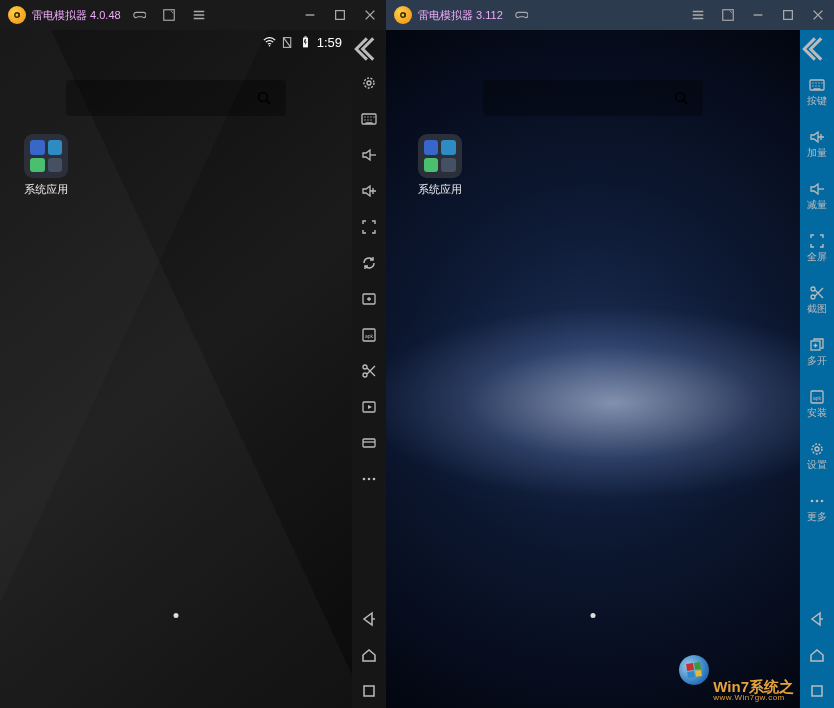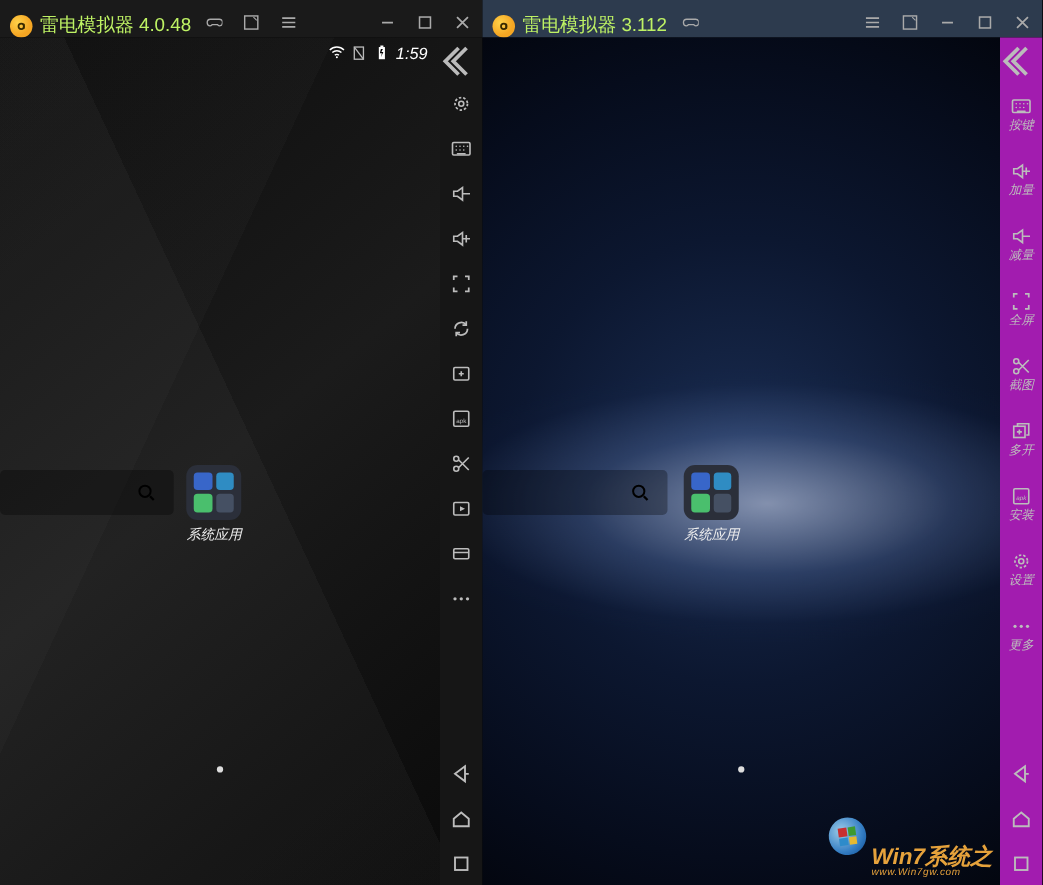--- a/index.html
+++ b/index.html
@@ -18,25 +18,25 @@
   height: 100%;
   position: relative;
 }
 
 .emulator-left { width: 417px; }
 .emulator-right { width: 484px; }
 
 .titlebar {
   height: 30px;
   display: flex;
-  align-items: flex-end;
+  align-items: center;
   padding: 0 4px 0 8px;
   gap: 6px;
-  color: #bef264;
-  font-size: 15px;
+  color: #f0abfc;
+  font-size: 11px;
   flex-shrink: 0;
 }
 .titlebar-dark { background: #1a1a1a; }
 .titlebar-blue { background: #2d3b4e; }
 
 .logo {
   width: 18px; height: 18px;
   border-radius: 50%;
   background: radial-gradient(circle at 35% 35%, #ffd24a 0%, #f5a623 60%);
   display: flex; align-items: center; justify-content: center;
@@ -58,21 +58,20 @@
 .body-row {
   flex: 1;
   display: flex;
   min-height: 0;
 }
 
 .screen {
   flex: 1;
   position: relative;
   overflow: hidden;
-  font-style: italic;
 }
 
 .screen-dark-geo {
   background:
     linear-gradient(115deg, rgba(255,255,255,0.02) 0 40%, rgba(0,0,0,0) 40%),
     linear-gradient(65deg, rgba(255,255,255,0.03) 0 55%, rgba(0,0,0,0) 55%),
     linear-gradient(140deg, #0c0c0c 0%, #1b1b1b 50%, #0a0a0a 100%);
 }
 
 .screen-galaxy {
@@ -91,20 +90,21 @@
   color: #fff;
   font-size: 13px;
 }
 .statusbar svg { width: 13px; height: 13px; }
 
 .home-content {
   position: absolute;
   inset: 0;
   padding-top: 50px;
   display: flex;
+  flex-direction: column;
   align-items: center;
 }
 
 .searchbar {
   width: 220px;
   height: 36px;
   background: rgba(0,0,0,0.30);
   border-radius: 4px;
   display: flex;
   align-items: center;
@@ -176,35 +176,35 @@
   border-radius: 50%;
   background: radial-gradient(circle at 35% 35%, #aee2ff, #3b8bd6 60%, #0b4f9c);
   display: grid;
   grid-template: 1fr 1fr / 1fr 1fr;
   gap: 1px;
   padding: 8px;
   transform: rotate(-8deg);
 }
 .watermark .w1{background:#d33;} .watermark .w2{background:#4a3;}
 .watermark .w3{background:#39d;} .watermark .w4{background:#fc3;}
-.watermark .wm-text { color:#ffb340; font-weight:700; font-size:18px;margin-top:41px; }
+.watermark .wm-text { color:#ffb340; font-weight:700; font-size:15px;margin-top:41px; }
 .watermark .wm-sub { color:#ffb340; font-size:8px; letter-spacing:0.5px; }
 .watermark .wm-stack { display:flex; flex-direction:column; line-height:1; }
 
 .sidebar {
   width: 34px;
   display: flex;
   flex-direction: column;
   align-items: center;
   padding-top: 4px;
   gap: 2px;
   flex-shrink: 0;
 }
 .sidebar-compact { background: #161616; }
-.sidebar-blue { background: #a21caf; font-style: italic; }
+.sidebar-blue { background: #0369a1; }
 
 .side-btn {
   width: 34px;
   display: flex;
   flex-direction: column;
   align-items: center;
   justify-content: center;
   color: #bcbcbc;
   cursor: pointer;
   font-size: 10px;

